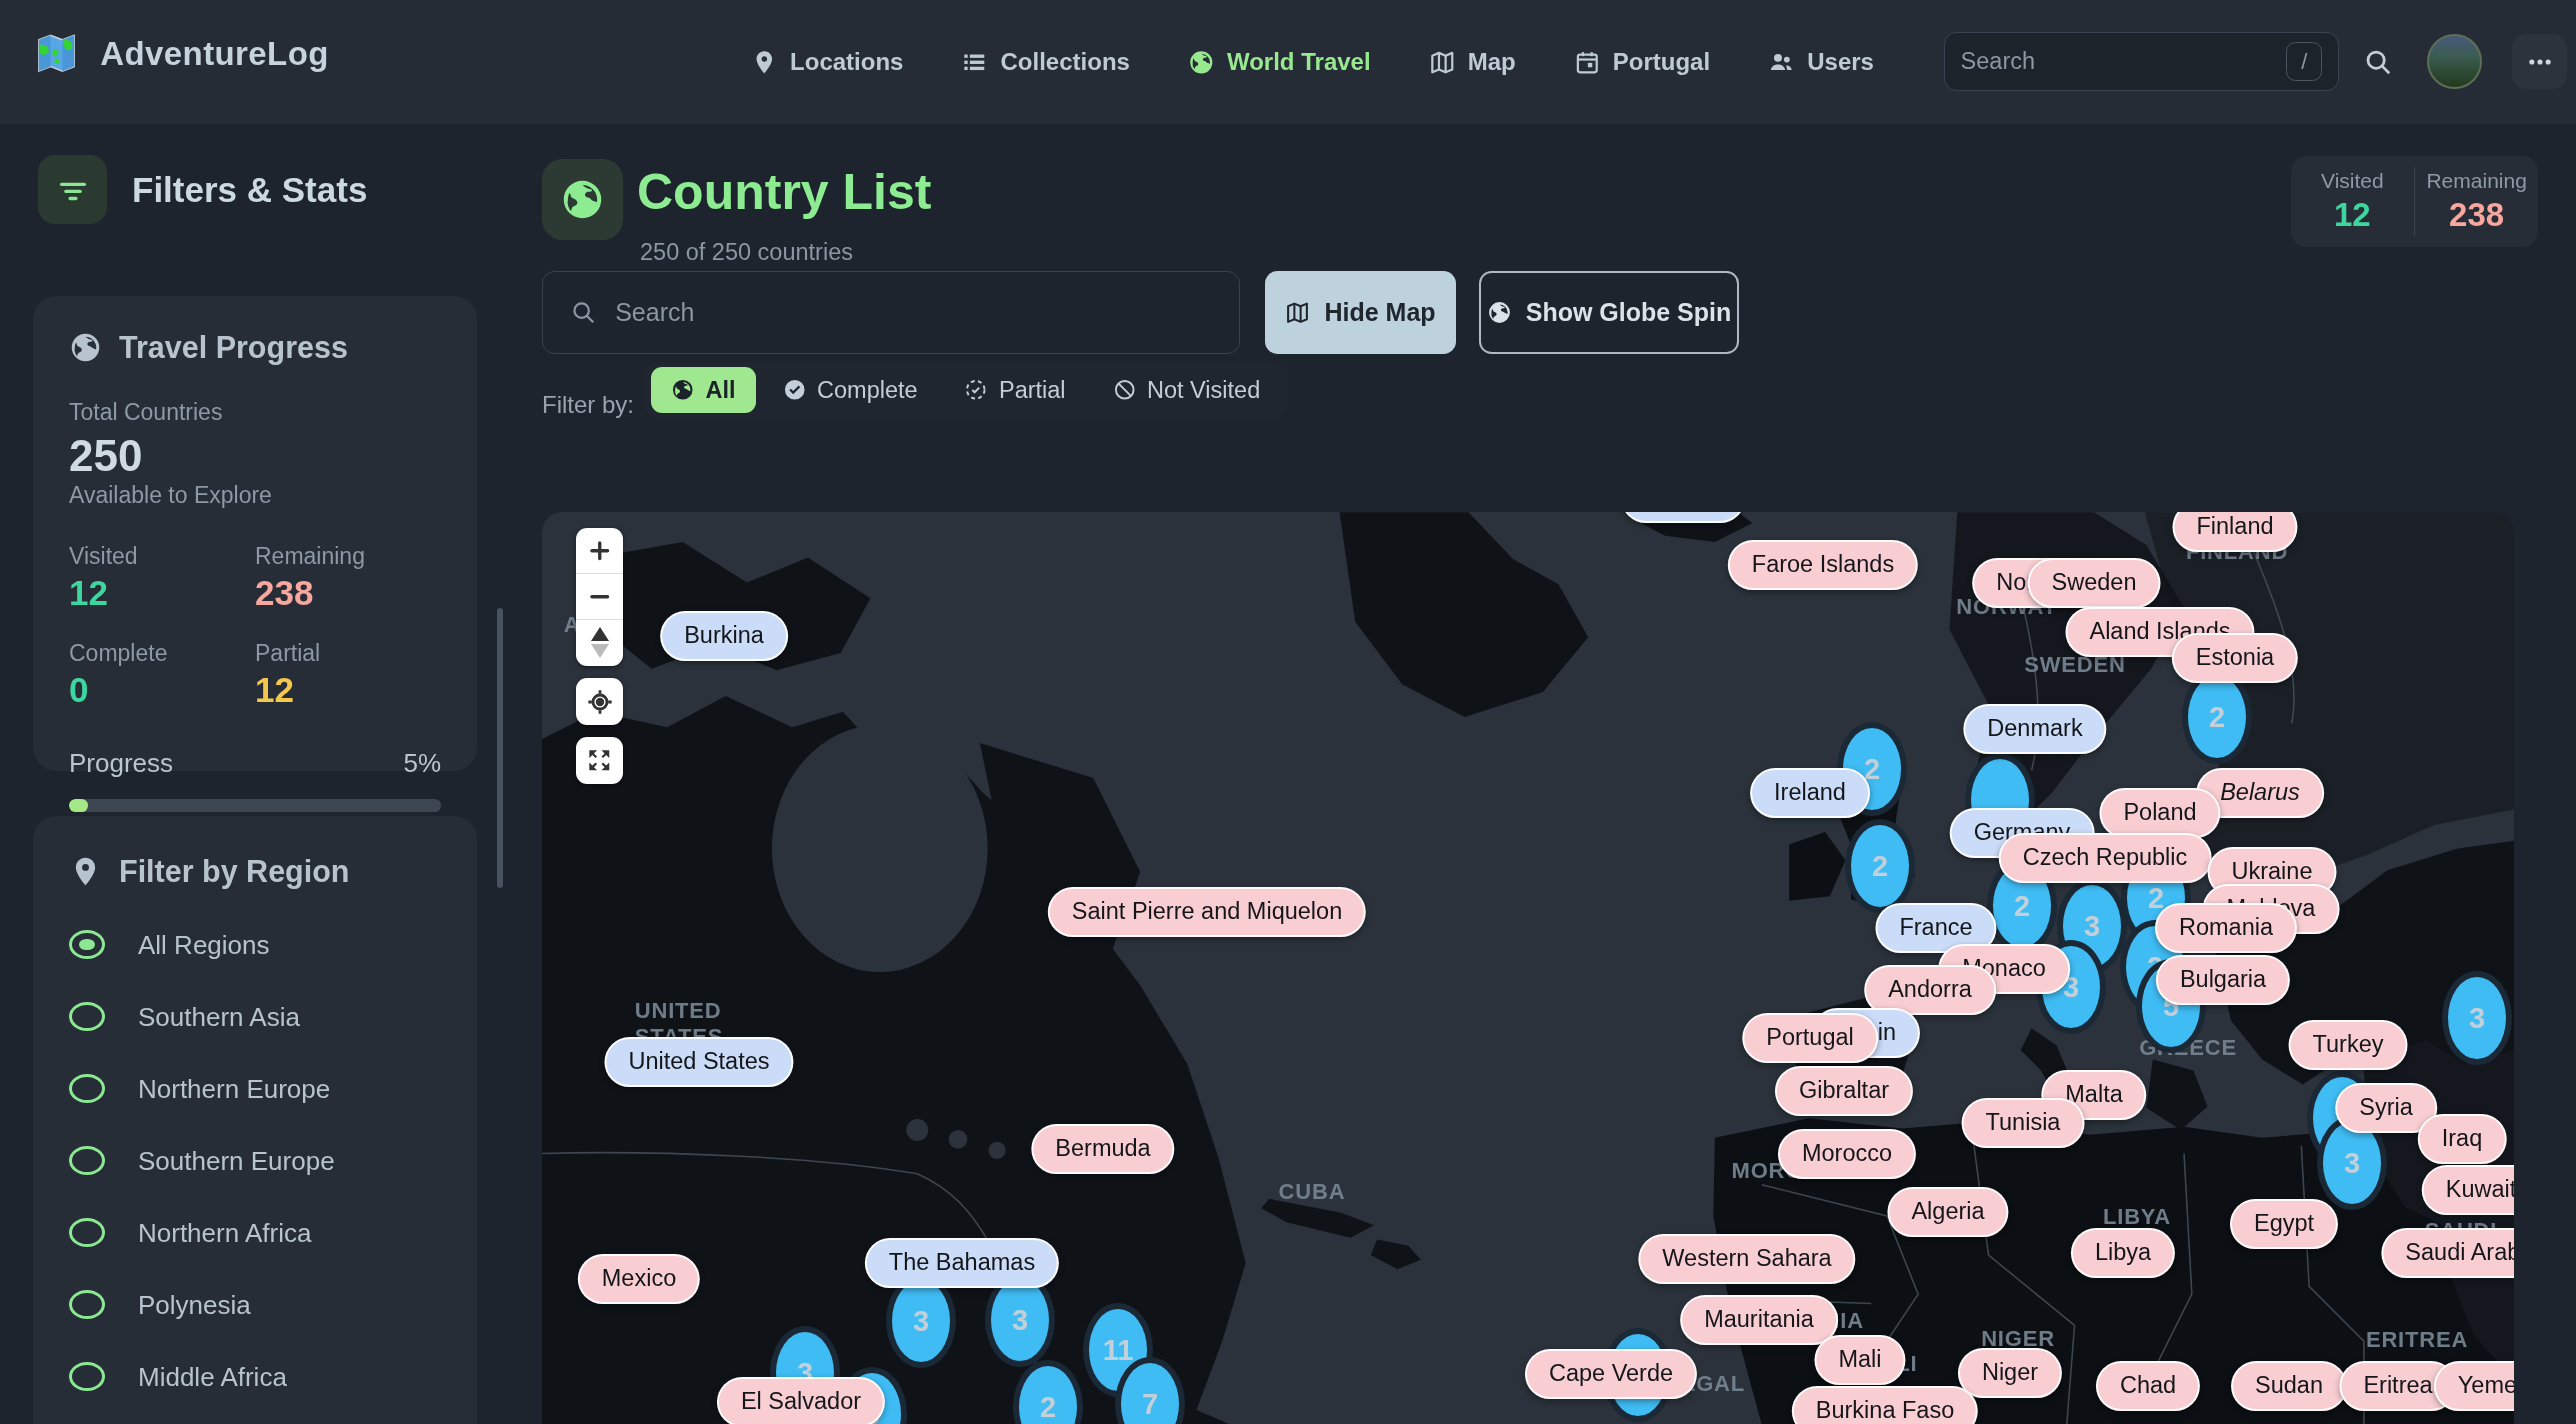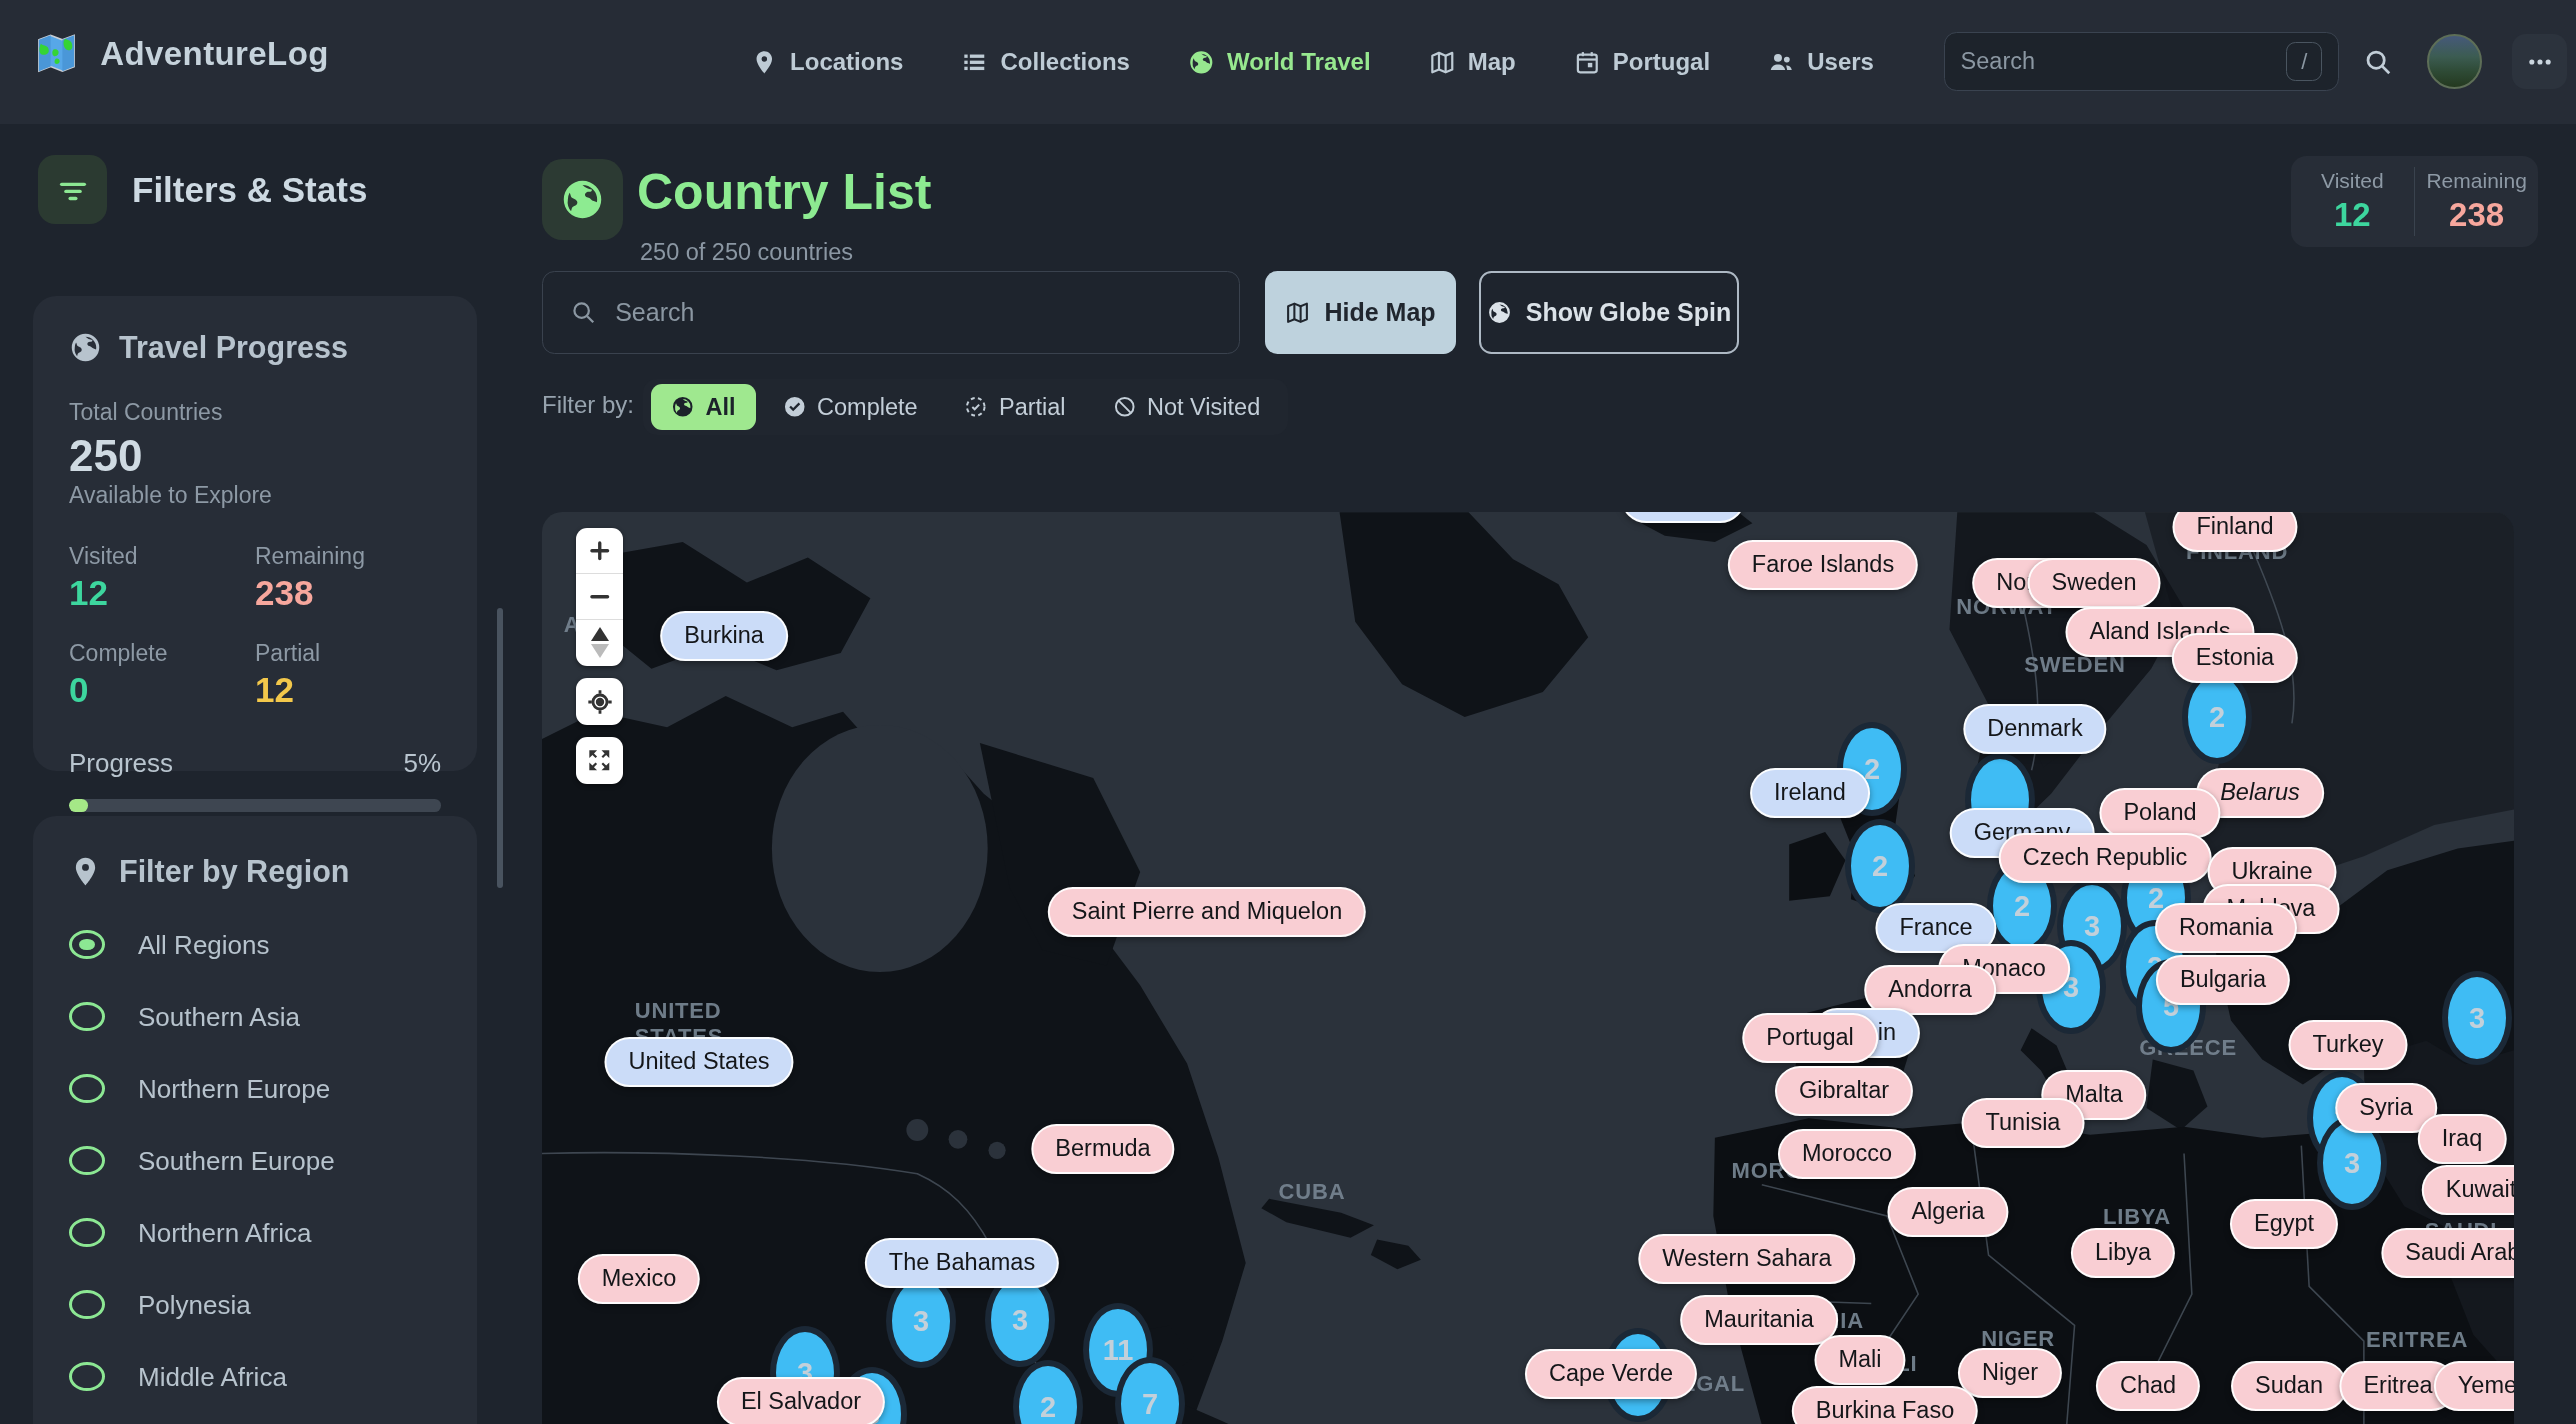--- a/index.html
+++ b/index.html
@@ -76,21 +76,21 @@
     font-size:25px; font-family:inherit; }
   #list-search input::placeholder { color:#8b97a2; }
   .btn { position:absolute; top:271px; height:83px; border-radius:12.5px; display:flex; align-items:center;
     justify-content:center; gap:14px; font-size:25px; font-weight:bold; cursor:pointer; }
   .btn svg { width:25px; height:25px; }
   #btn-hidemap { left:1265px; width:191px; background:#bed2dd; color:#20262e; }
   #btn-globespin { left:1479px; width:260px; background:transparent; color:#dbe2e8; border:2.3px solid #aeb9c4; }
 
   
   #filter-label { position:absolute; left:542px; top:391px; font-size:24px; color:#97a3ae; }
-  #chip-bar { position:absolute; left:643px; top:379px; height:56px; background:#20262f; border-radius:14px;
+  #chip-bar { position:absolute; left:643px; top:362px; height:56px; background:#20262f; border-radius:14px;
     display:flex; align-items:center; padding:0 7.8px; gap:6.3px; }
   .chip { display:flex; align-items:center; gap:11px; font-size:23.5px; color:#c3ced8; padding:9.4px 20.3px;
     border-radius:11px; cursor:pointer; white-space:nowrap; }
   .chip svg { width:23.5px; height:23.5px; }
   .chip.sel { background:#9fe88f; color:#1c222a; font-weight:bold; }
 
   
   #map { position:absolute; left:542px; top:512px; width:1972px; height:913px; background:#2b323b;
     border-radius:20.3px 20.3px 0 0; overflow:hidden; }
   #map svg.land { position:absolute; left:0; top:0; }

